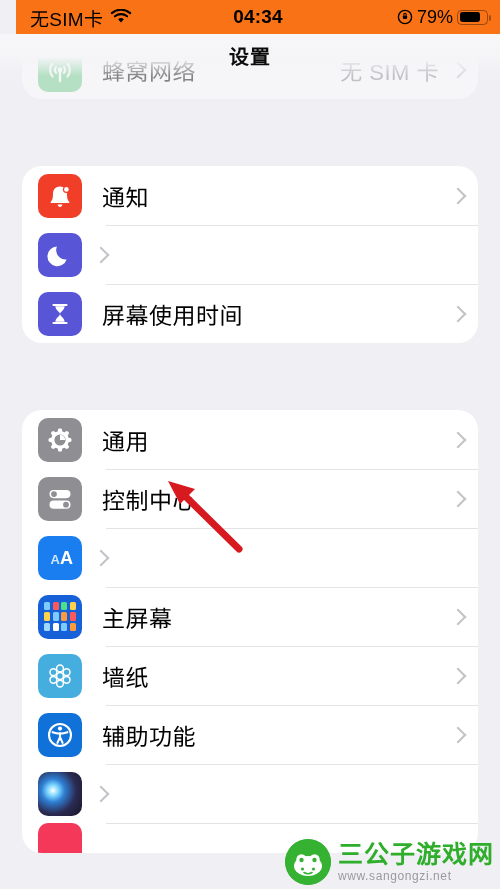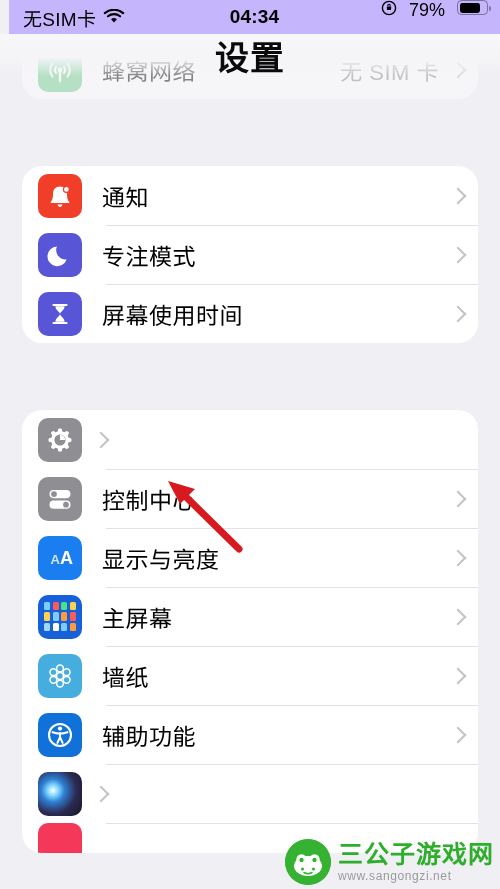--- a/index.html
+++ b/index.html
@@ -6,58 +6,58 @@
   html, body {
     width:500px; height:889px;
     background:#f0eff4;
     font-family:"Liberation Sans","DejaVu Sans",sans-serif;
     overflow:hidden;
   }
   .phone { position:relative; width:500px; height:889px; background:#f0eff4; }
 
   
   .statusbar {
-    position:absolute; top:0; left:9px; right:0; height:34px;
+    position:absolute; top:0; left:16px; right:0; height:34px;
     display:flex; align-items:center; z-index:30;
-    background:#c4b5fd;
+    background:#f97316;
   }
   .sb-left {
     position:absolute; left:14px; top:0; height:34px;
     display:flex; align-items:center; gap:7px;
   }
   .sb-carrier { font-size:19px; font-weight:500; color:#000; letter-spacing:.3px; }
   .sb-center {
     position:absolute; left:0; right:0; top:0; height:34px;
     display:flex; align-items:center; justify-content:center;
   }
   .sb-time { font-size:19px; font-weight:700; color:#000; letter-spacing:.2px; }
   .sb-right {
     position:absolute; right:12px; top:0; height:34px;
-    display:flex; align-items:flex-start; gap:12px;
+    display:flex; align-items:center; gap:4px;
   }
   .sb-batt-pct { font-size:18px; font-weight:400; color:#000; }
   .batt {
     position:relative; width:31px; height:15px;
     border:1.6px solid rgba(0,0,0,.38); border-radius:4.5px;
     display:flex; align-items:center; padding:1.5px;
   }
   .batt::after {
     content:""; position:absolute; right:-4px; top:4.5px;
     width:2.4px; height:5.5px; border-radius:0 2px 2px 0;
     background:rgba(0,0,0,.34);
   }
   .batt-fill { height:100%; width:79%; background:#000; border-radius:2.4px; }
 
   
   .navbar {
     position:absolute; top:34px; left:0; right:0; height:42px;
     display:flex; align-items:center; justify-content:center; z-index:28;
     background:linear-gradient(to bottom,#f7f7fa 0%,#f5f5f8 55%,rgba(243,243,247,0) 100%);
   }
-  .nav-title { font-size:34px; font-weight:700; color:#0b0b0b; letter-spacing:1px; }
+  .nav-title { font-size:20px; font-weight:700; color:#0b0b0b; letter-spacing:1px; }
 
   
   .scroll { position:absolute; top:0; left:0; right:0; bottom:0; }
 
   .group {
     margin:16px 22px; background:#fff; border-radius:20px; overflow:hidden;
   }
   .group.faded { opacity:.45; }
 
   .row {
@@ -176,21 +176,20 @@
         <span class="chev"></span>
       </div>
 
 
       <div class="row">
         <span class="row-icon" style="background:#5856d6">
           <svg class="ic-svg" viewBox="0 0 44 44" aria-hidden="true">
             <path d="M28.6 26.4A9.3 9.3 0 0 1 18.9 13.6a9.8 9.8 0 1 0 9.7 12.8Z" fill="#fff"></path>
           </svg>
         </span>
-        <span class="row-label">专注模式</span>
         <span class="row-value"></span>
         <span class="chev"></span>
       </div>
 
       <div class="row">
         <span class="row-icon" style="background:#5856d6">
           <svg class="ic-svg" viewBox="0 0 44 44" aria-hidden="true">
             <g stroke="#fff" stroke-width="2.2" stroke-linecap="round" fill="none">
               <path d="M15.5 13h13"></path>
               <path d="M15.5 31h13"></path>
@@ -211,20 +210,21 @@
       <div class="row">
         <span class="row-icon" style="background:#8e8e93">
           <svg class="ic-svg" viewBox="0 0 44 44" aria-hidden="true">
             <g fill="#fff">
               <path d="M22 10.5c.9 0 1.7.2 1.8.6l.5 2.3 2.2.9 2-1.3c.4-.2 1.1.2 1.7.8s1 1.3.8 1.7l-1.3 2 .9 2.2 2.3.5c.4.1.6.9.6 1.8s-.2 1.7-.6 1.8l-2.3.5-.9 2.2 1.3 2c.2.4-.2 1.1-.8 1.7s-1.3 1-1.7.8l-2-1.3-2.2.9-.5 2.3c-.1.4-.9.6-1.8.6s-1.7-.2-1.8-.6l-.5-2.3-2.2-.9-2 1.3c-.4.2-1.1-.2-1.7-.8s-1-1.3-.8-1.7l1.3-2-.9-2.2-2.3-.5c-.4-.1-.6-.9-.6-1.8s.2-1.7.6-1.8l2.3-.5.9-2.2-1.3-2c-.2-.4.2-1.1.8-1.7s1.3-1 1.7-.8l2 1.3 2.2-.9.5-2.3c.1-.4.9-.6 1.8-.6Z"></path>
             </g>
             <circle cx="22" cy="22" r="5.6" fill="#8e8e93"></circle>
             <path d="M22 16.8a5.2 5.2 0 0 1 5.2 5.2h-5.2Z" fill="#fff"></path>
           </svg>
         </span>
+        <span class="row-label">通用</span>
         <span class="row-value"></span>
         <span class="chev"></span>
       </div>
 
       <div class="row">
         <span class="row-icon" style="background:#8e8e93">
           <svg class="ic-svg" viewBox="0 0 44 44" aria-hidden="true">
             <rect x="11.5" y="13" width="21" height="8.2" rx="4.1" fill="#fff"></rect>
             <circle cx="16" cy="17.1" r="2.9" fill="#8e8e93"></circle>
             <rect x="11.5" y="23.6" width="21" height="8.2" rx="4.1" fill="#fff"></rect>
@@ -236,21 +236,20 @@
         <span class="chev"></span>
       </div>
 
       <div class="row">
         <span class="row-icon" style="background:#1a7ef0">
           <svg class="ic-svg" viewBox="0 0 44 44" aria-hidden="true">
             <text x="12.5" y="28" font-family="Liberation Sans, sans-serif" font-size="13" font-weight="700" fill="#cfe6ff">A</text>
             <text x="22" y="28" font-family="Liberation Sans, sans-serif" font-size="18" font-weight="700" fill="#ffffff">A</text>
           </svg>
         </span>
-        <span class="row-label">显示与亮度</span>
         <span class="row-value"></span>
         <span class="chev"></span>
       </div>
 
       <div class="row">
         <span class="row-icon">
           <span class="hs-grid">
             <i style="background:#7ecbff"></i>
               <i style="background:#ff5a5a"></i>
               <i style="background:#4be08a"></i>

